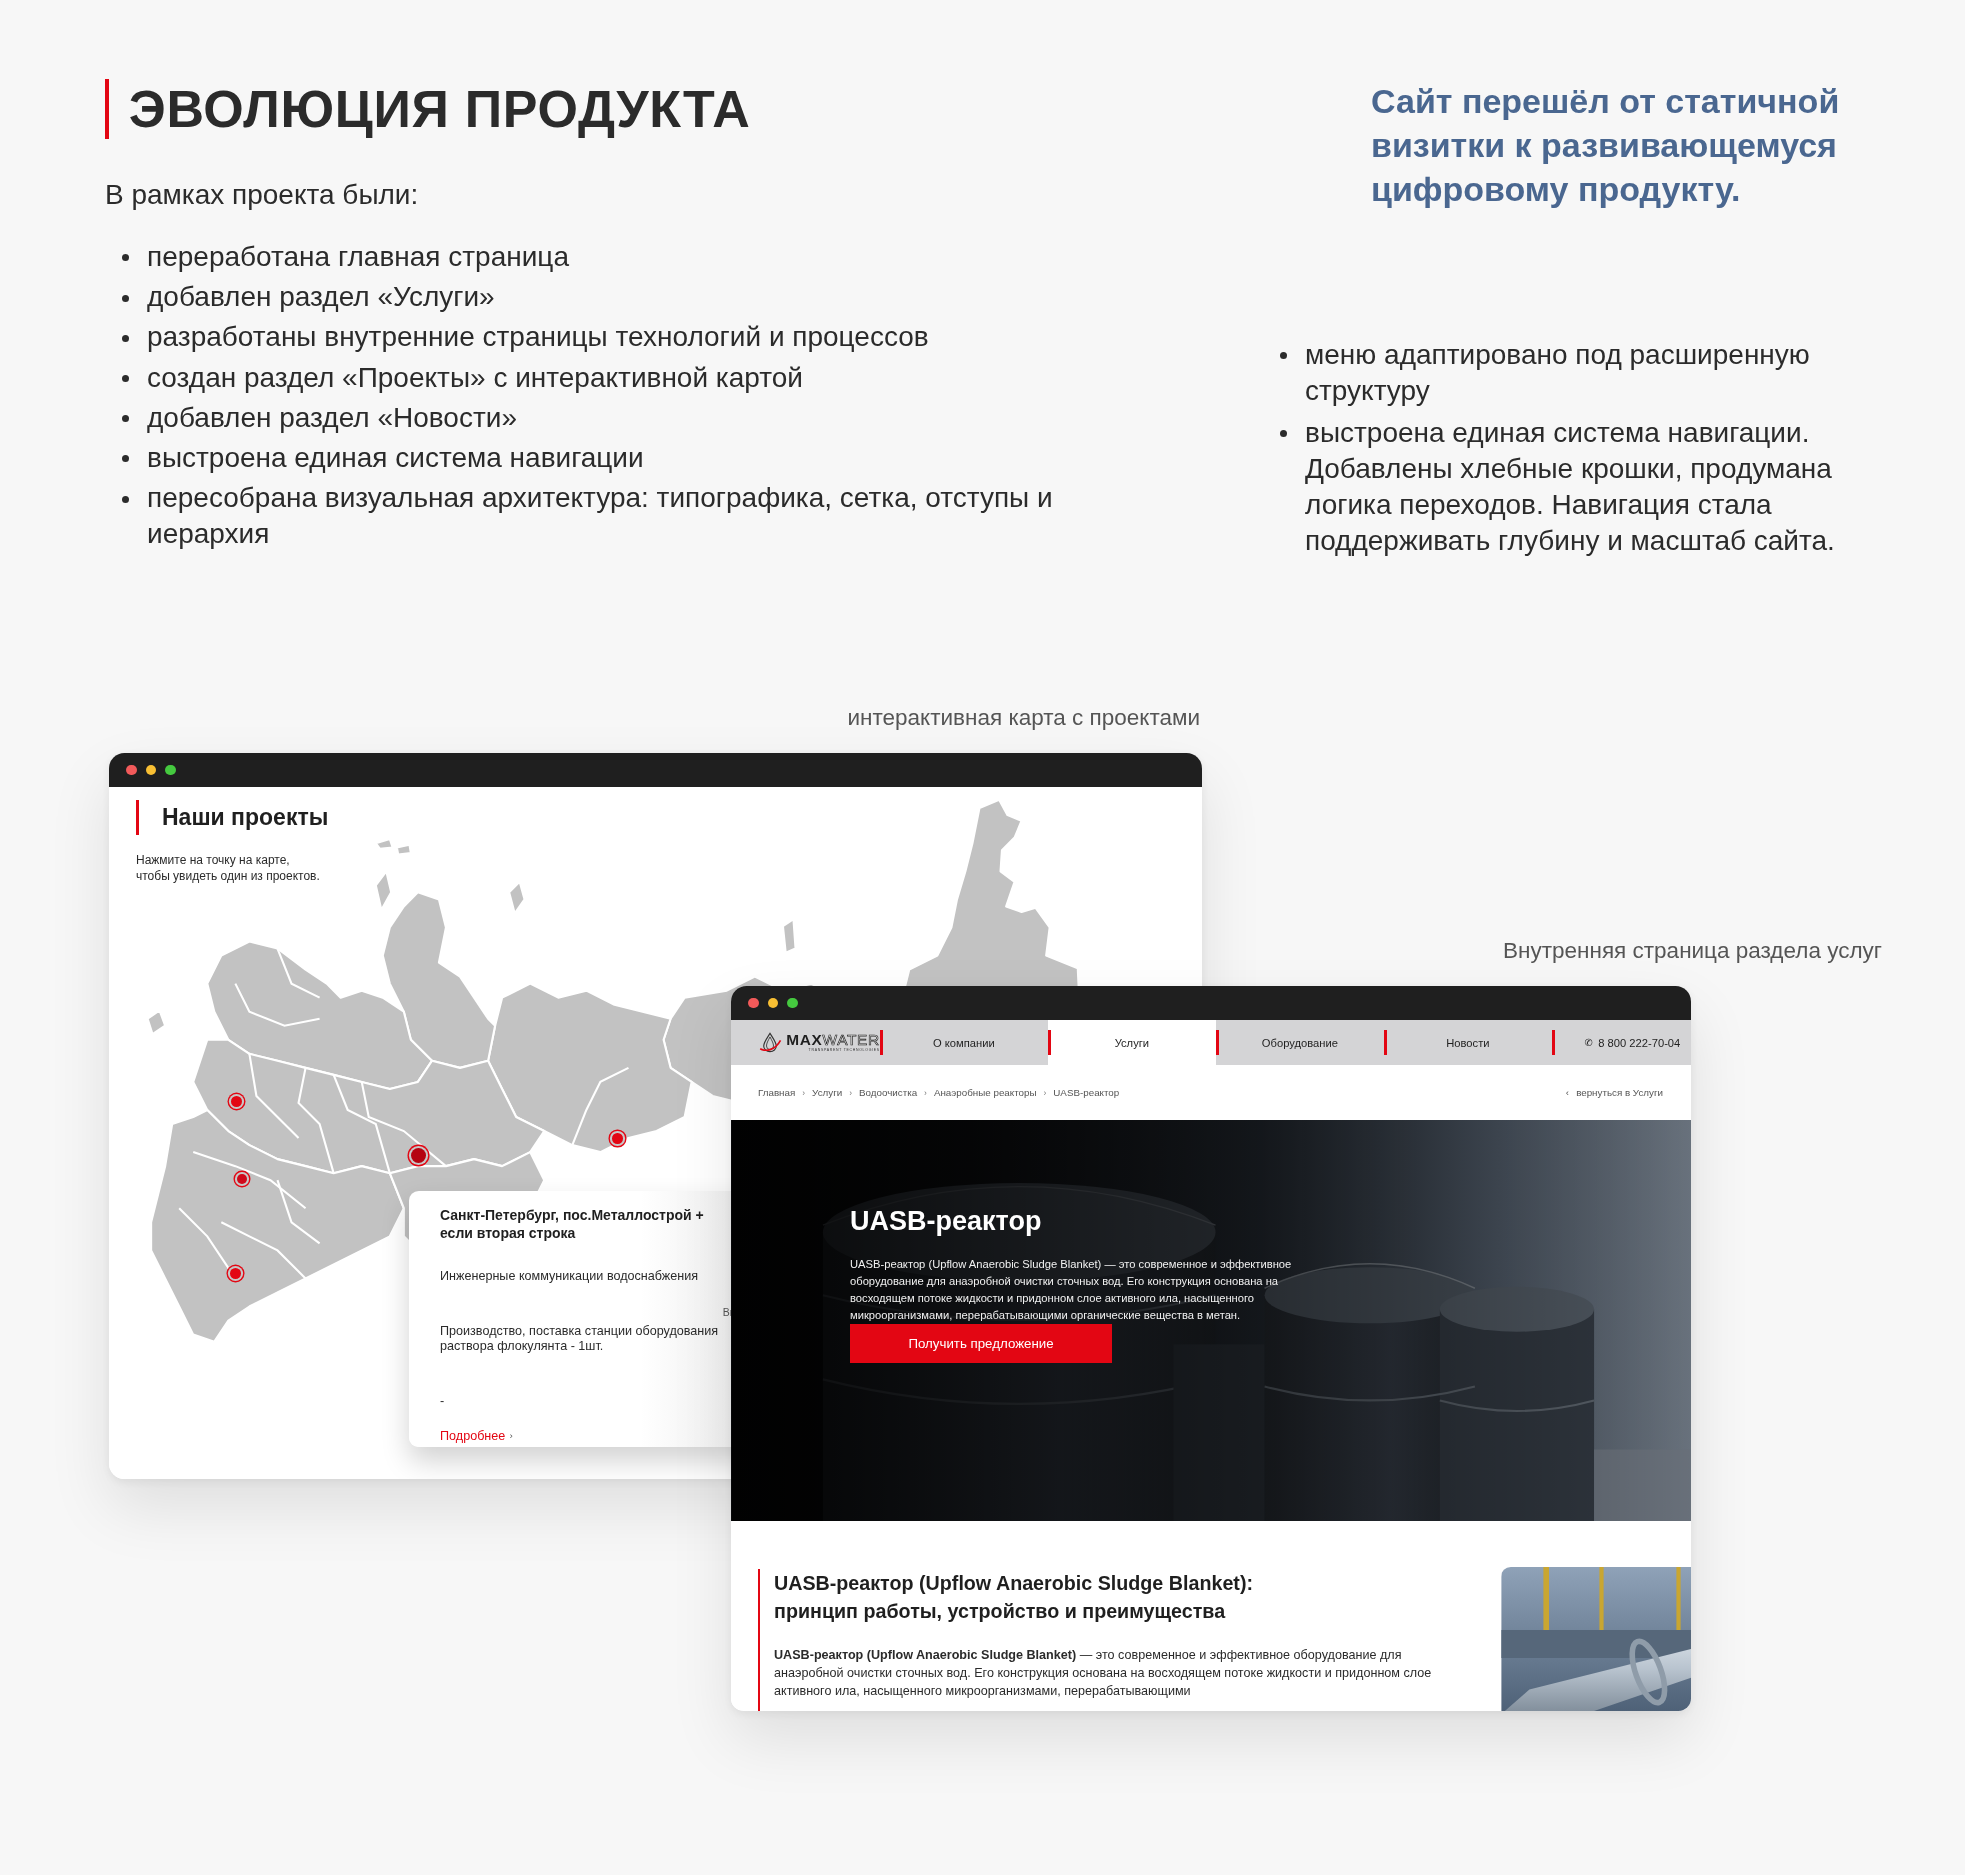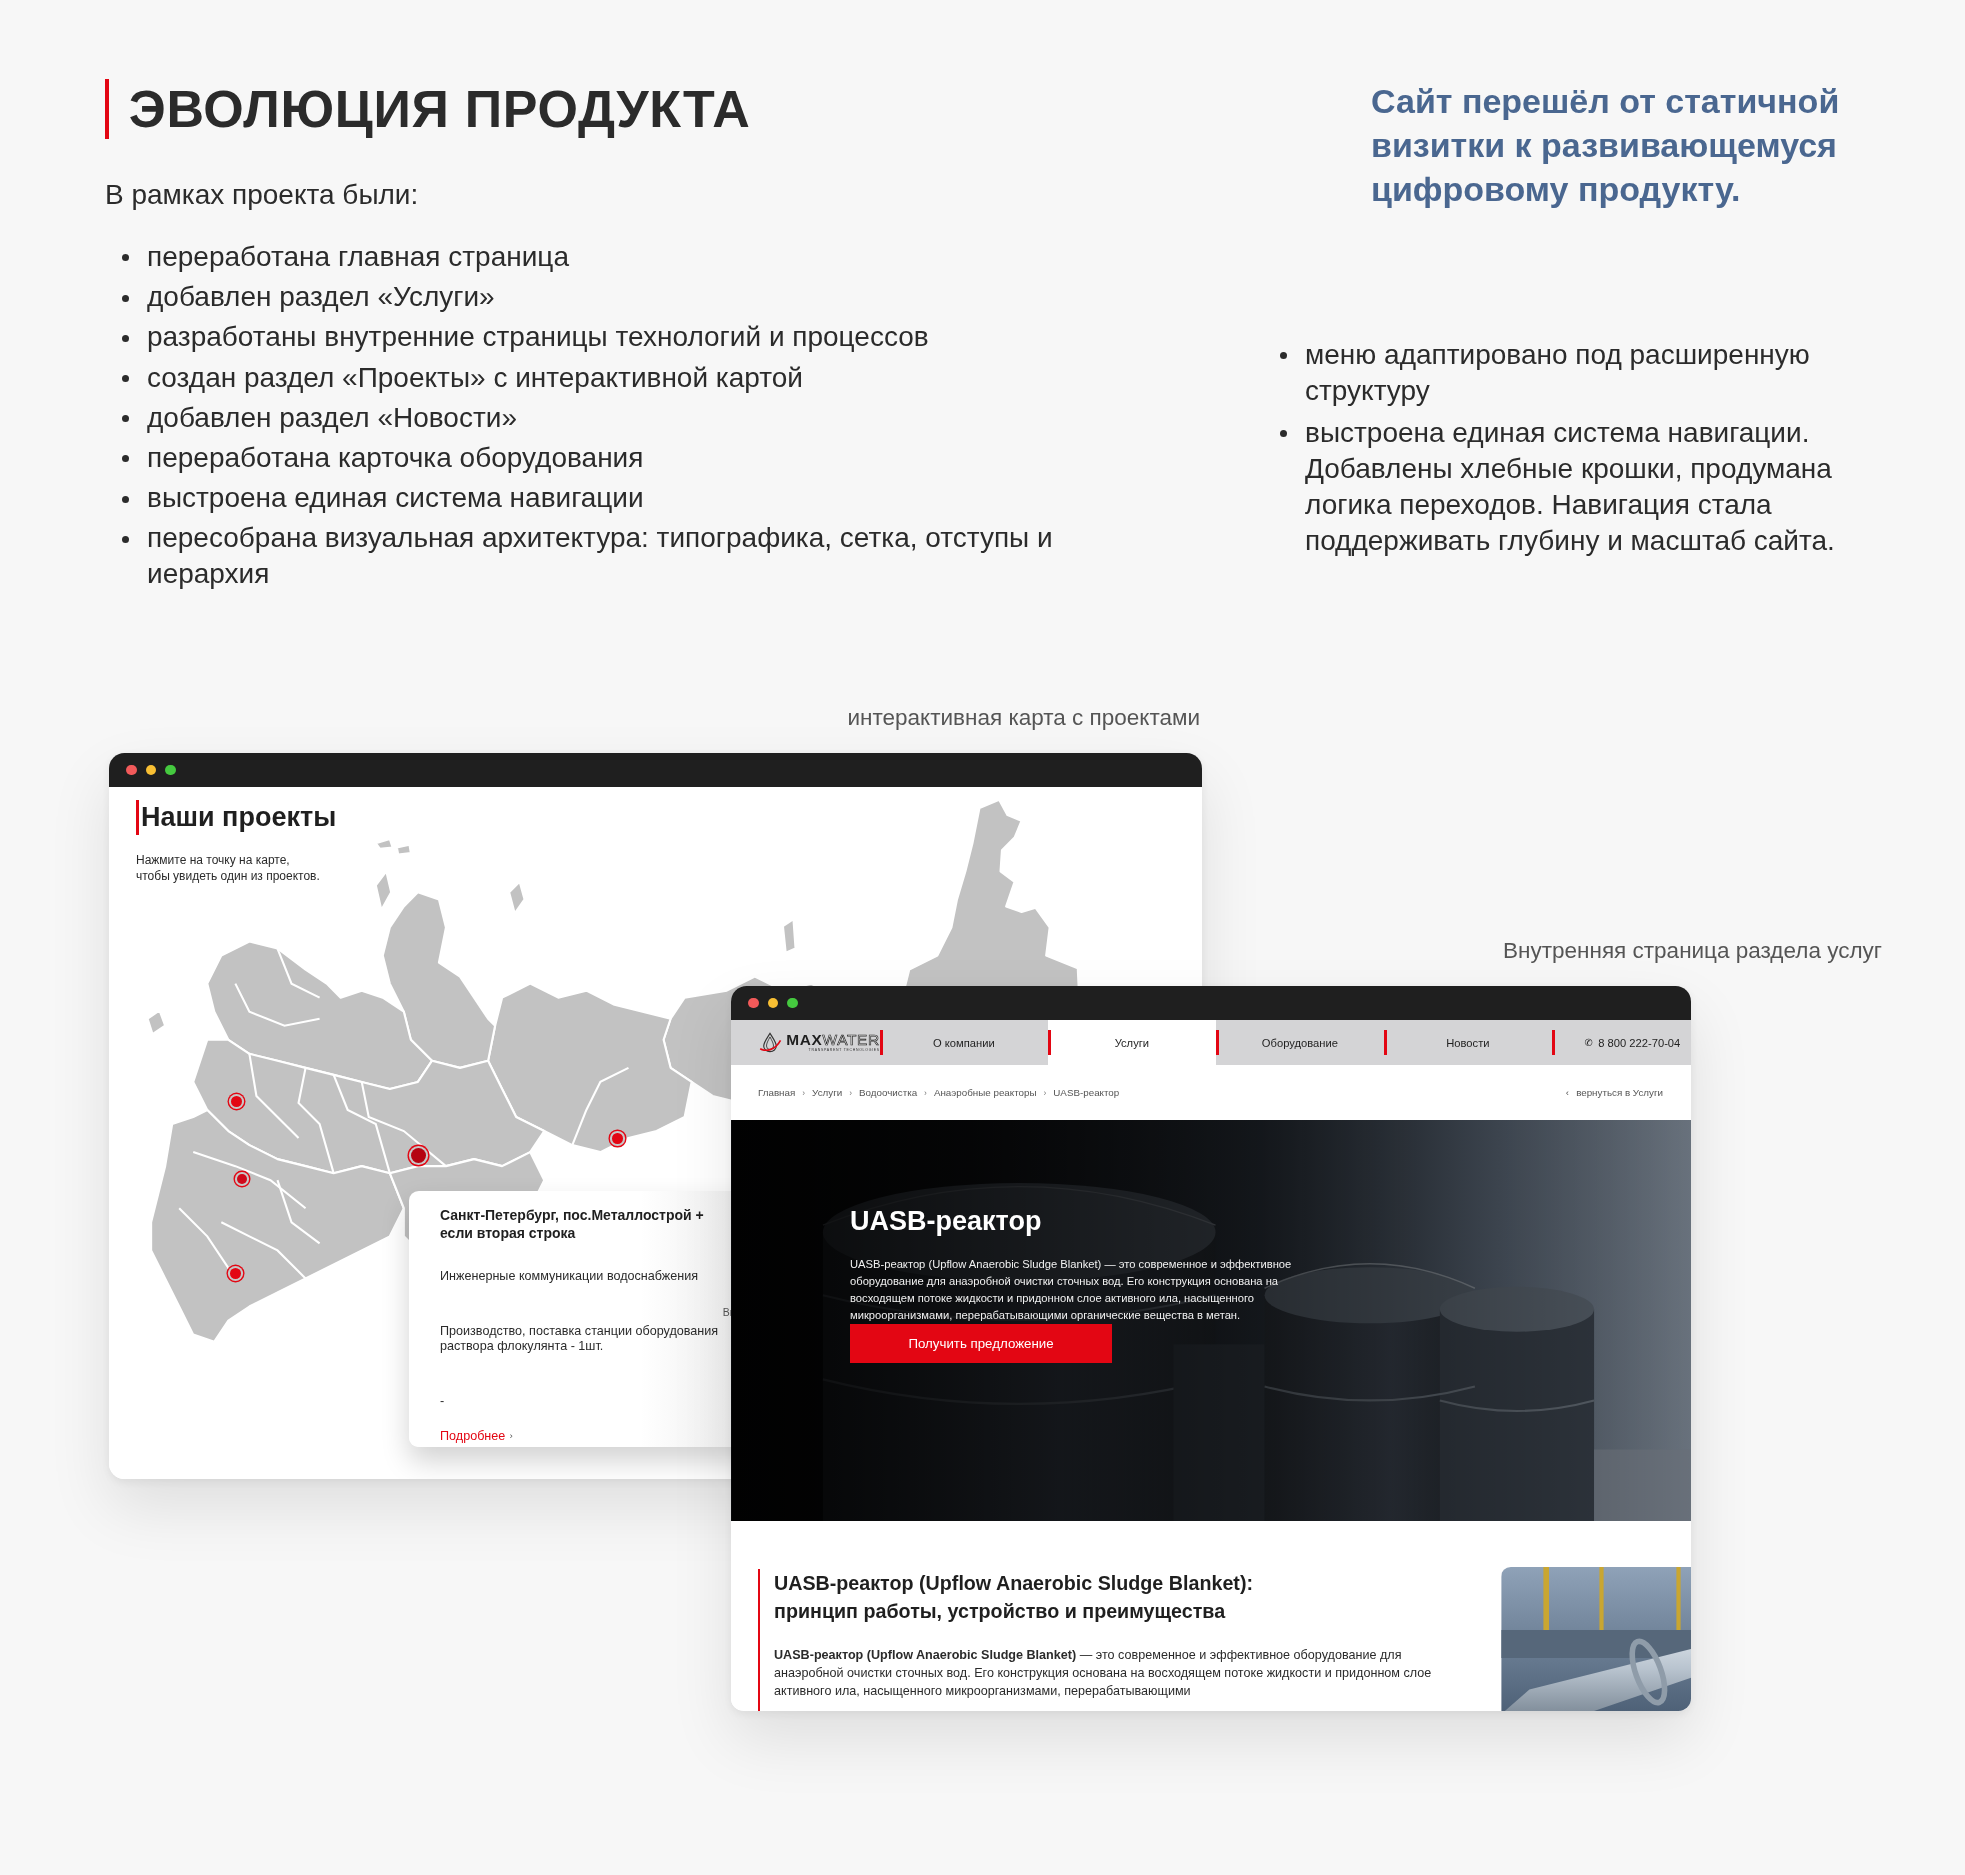--- a/index.html
+++ b/index.html
@@ -49,22 +49,22 @@
   .titlebar { height: 34px; background: #1f1f1f; display: flex; align-items: center; padding-left: 17px; gap: 9px; }
   .dot { width: 10.5px; height: 10.5px; border-radius: 50%; }
   .dot.red { background: #f25a5a; }
   .dot.yellow { background: #f8bf33; }
   .dot.green { background: #45c93f; }
 
   
   .map-window { left: 109px; top: 753px; width: 1093px; height: 726px; }
   .map-body { position: relative; width: 100%; height: calc(100% - 34px); background: #fff; }
   .map-title {
-    position: absolute; left: 27px; top: 12.6px; height: 35px; border-left: 3.5px solid #e30613; padding-left: 2px;
-    font-size: 27px; font-weight: 700; line-height: 35px; color: #1f1f1f;
+    position: absolute; left: 27px; top: 12.6px; height: 35px; border-left: 3.5px solid #e30613; padding-left: 23px;
+    font-size: 23px; font-weight: 700; line-height: 35px; color: #1f1f1f;
   }
   .map-hint { position: absolute; left: 27px; top: 65px; font-size: 12px; line-height: 16px; color: #2b2b2b; }
   .map-svg { position: absolute; left: 0; top: 0; }
   .map-dot { position: absolute; border-radius: 50%; background: #e30613; box-shadow: 0 0 0 2.1px #c7c7c7, 0 0 0 3.5px #e30613; cursor: pointer; }
 
   .project-card {
     position: absolute; left: 300px; top: 404px; width: 421px; height: 256px;
     background: linear-gradient(90deg, #ffffff 55%, #e9e9e9 85%, #bdbdbd 100%);
     border-radius: 9.8px; box-shadow: 0 14px 28px rgba(0,0,0,0.18);
     padding: 15.4px 0 0 31px;
@@ -126,21 +126,20 @@
 
 <h1 class="abs page-title">ЭВОЛЮЦИЯ ПРОДУКТА</h1>
 <p class="abs intro">В рамках проекта были:</p>
 
 <ul class="abs left-list">
   <li>переработана главная страница</li>
   <li>добавлен раздел «Услуги»</li>
   <li>разработаны внутренние страницы технологий и процессов</li>
   <li>создан раздел «Проекты» с интерактивной картой</li>
   <li>добавлен раздел «Новости»</li>
-  <li>переработана карточка оборудования</li>
   <li>выстроена единая система навигации</li>
   <li style="width:940px">пересобрана визуальная архитектура: типографика, сетка, отступы и иерархия</li>
 </ul>
 
 <p class="abs quote">Сайт перешёл от статичной визитки к развивающемуся цифровому продукту.</p>
 
 <ul class="abs right-list">
   <li style="width:576px">меню адаптировано под расширенную структуру</li>
   <li style="width:576px">выстроена единая система навигации. Добавлены хлебные крошки, продумана логика переходов. Навигация стала поддерживать глубину и масштаб сайта.</li>
 </ul>

